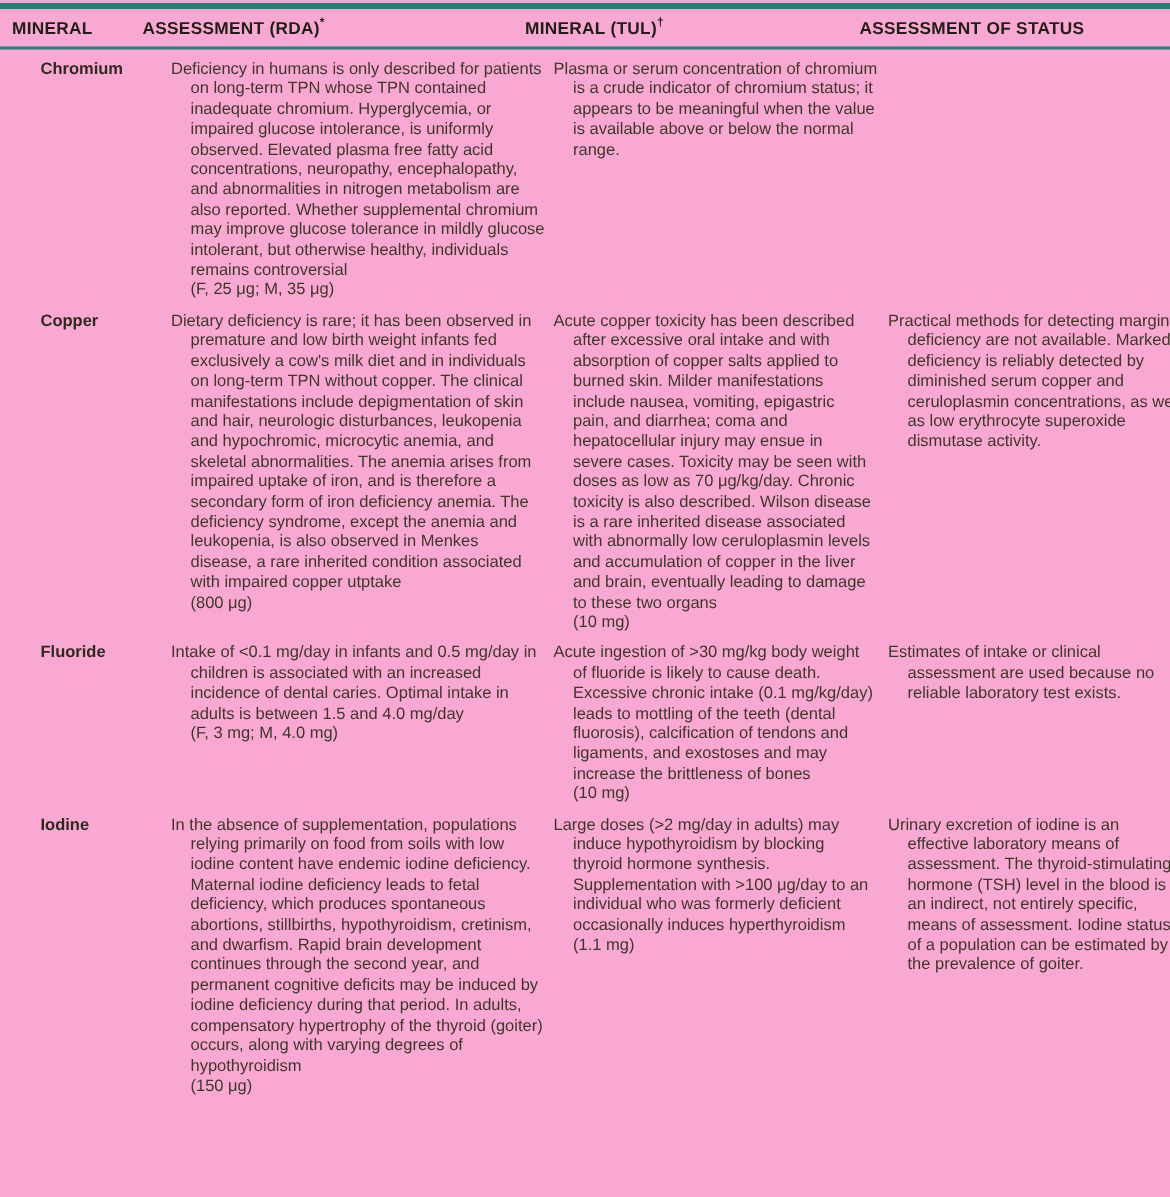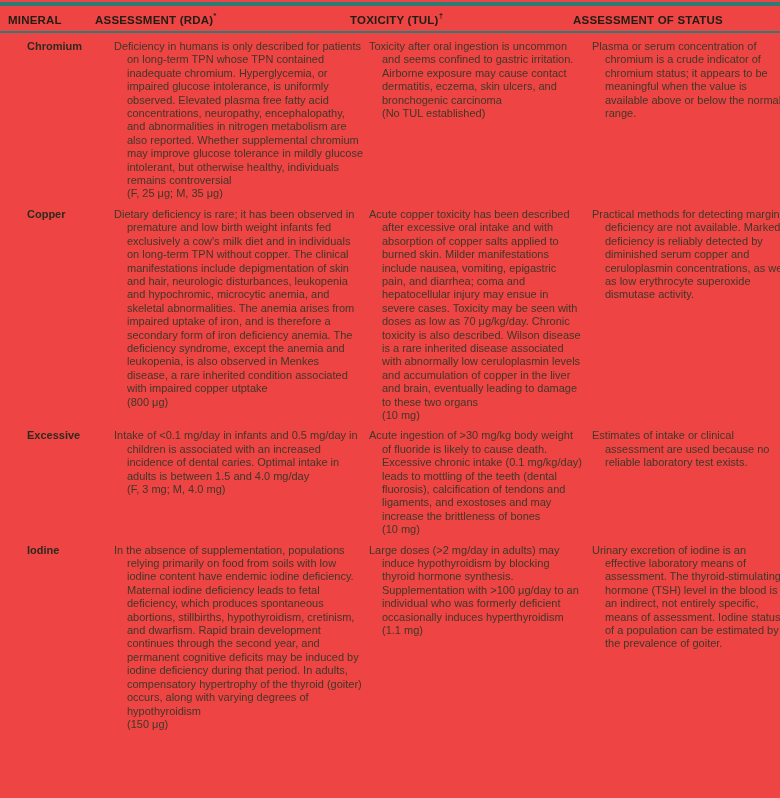--- a/index.html
+++ b/index.html
@@ -3,21 +3,21 @@
 <meta charset="utf-8">
 <style>
   html, body { margin: 0; padding: 0; }
   body {
     background: #ffffff;
     font-family: "Liberation Sans", sans-serif;
   }
   .page {
     width: 780px;
     height: 798px;
-    background: #ef4444;
+    background: #f9a8d4;
     box-sizing: border-box;
     overflow: hidden;
     position: relative;
   }
   .rule-top {
     height: 4px;
     background: #2a7c74;
     margin-top: 2px;
   }
   .rule-mid {
@@ -76,35 +76,31 @@
 </head>
 <body>
 
 <div class="page">
 
   <div class="rule-top"></div>
 
   <div class="grid header-row">
     <div class="th"><span>MINERAL</span><sup></sup></div>
     <div class="th"><span>ASSESSMENT (RDA)</span><sup>*</sup></div>
-    <div class="th"><span>TOXICITY (TUL)</span><sup>†</sup></div>
+    <div class="th"><span>MINERAL (TUL)</span><sup>†</sup></div>
     <div class="th"><span>ASSESSMENT OF STATUS</span><sup></sup></div>
   </div>
 
   <div class="rule-mid"></div>
 
   <div class="grid body-row">
     <div class="cell mineral-name">Chromium</div>
     <div class="cell deficiency">
       <p class="hang">Deficiency in humans is only described for patients on long-term TPN whose TPN contained inadequate chromium. Hyperglycemia, or impaired glucose intolerance, is uniformly observed. Elevated plasma free fatty acid concentrations, neuropathy, encephalopathy, and abnormalities in nitrogen metabolism are also reported. Whether supplemental chromium may improve glucose tolerance in mildly glucose intolerant, but otherwise healthy, individuals remains controversial</p>
       <div class="note">(F, 25 μg; M, 35 μg)</div>
-    </div>
-    <div class="cell toxicity">
-      <p class="hang">Toxicity after oral ingestion is uncommon and seems confined to gastric irritation. Airborne exposure may cause contact dermatitis, eczema, skin ulcers, and bronchogenic carcinoma</p>
-      <div class="note">(No TUL established)</div>
     </div>
     <div class="cell assessment">
       <p class="hang">Plasma or serum concentration of chromium is a crude indicator of chromium status; it appears to be meaningful when the value is available above or below the normal range.</p>
     </div>
   </div>
 
   <div class="grid body-row">
     <div class="cell mineral-name">Copper</div>
     <div class="cell deficiency">
       <p class="hang">Dietary deficiency is rare; it has been observed in premature and low birth weight infants fed exclusively a cow's milk diet and in individuals on long-term TPN without copper. The clinical manifestations include depigmentation of skin and hair, neurologic disturbances, leukopenia and hypochromic, microcytic anemia, and skeletal abnormalities. The anemia arises from impaired uptake of iron, and is therefore a secondary form of iron deficiency anemia. The deficiency syndrome, except the anemia and leukopenia, is also observed in Menkes disease, a rare inherited condition associated with impaired copper utptake</p>
@@ -113,21 +109,21 @@
     <div class="cell toxicity">
       <p class="hang">Acute copper toxicity has been described after excessive oral intake and with absorption of copper salts applied to burned skin. Milder manifestations include nausea, vomiting, epigastric pain, and diarrhea; coma and hepatocellular injury may ensue in severe cases. Toxicity may be seen with doses as low as 70 μg/kg/day. Chronic toxicity is also described. Wilson disease is a rare inherited disease associated with abnormally low ceruloplasmin levels and accumulation of copper in the liver and brain, eventually leading to damage to these two organs</p>
       <div class="note">(10 mg)</div>
     </div>
     <div class="cell assessment">
       <p class="hang">Practical methods for detecting marginal deficiency are not available. Marked deficiency is reliably detected by diminished serum copper and ceruloplasmin concentrations, as well as low erythrocyte superoxide dismutase activity.</p>
     </div>
   </div>
 
   <div class="grid body-row">
-    <div class="cell mineral-name">Excessive</div>
+    <div class="cell mineral-name">Fluoride</div>
     <div class="cell deficiency">
       <p class="hang">Intake of &lt;0.1 mg/day in infants and 0.5 mg/day in children is associated with an increased incidence of dental caries. Optimal intake in adults is between 1.5 and 4.0 mg/day</p>
       <div class="note">(F, 3 mg; M, 4.0 mg)</div>
     </div>
     <div class="cell toxicity">
       <p class="hang">Acute ingestion of &gt;30 mg/kg body weight of fluoride is likely to cause death. Excessive chronic intake (0.1 mg/kg/day) leads to mottling of the teeth (dental fluorosis), calcification of tendons and ligaments, and exostoses and may increase the brittleness of bones</p>
       <div class="note">(10 mg)</div>
     </div>
     <div class="cell assessment">
       <p class="hang">Estimates of intake or clinical assessment are used because no reliable laboratory test exists.</p>

